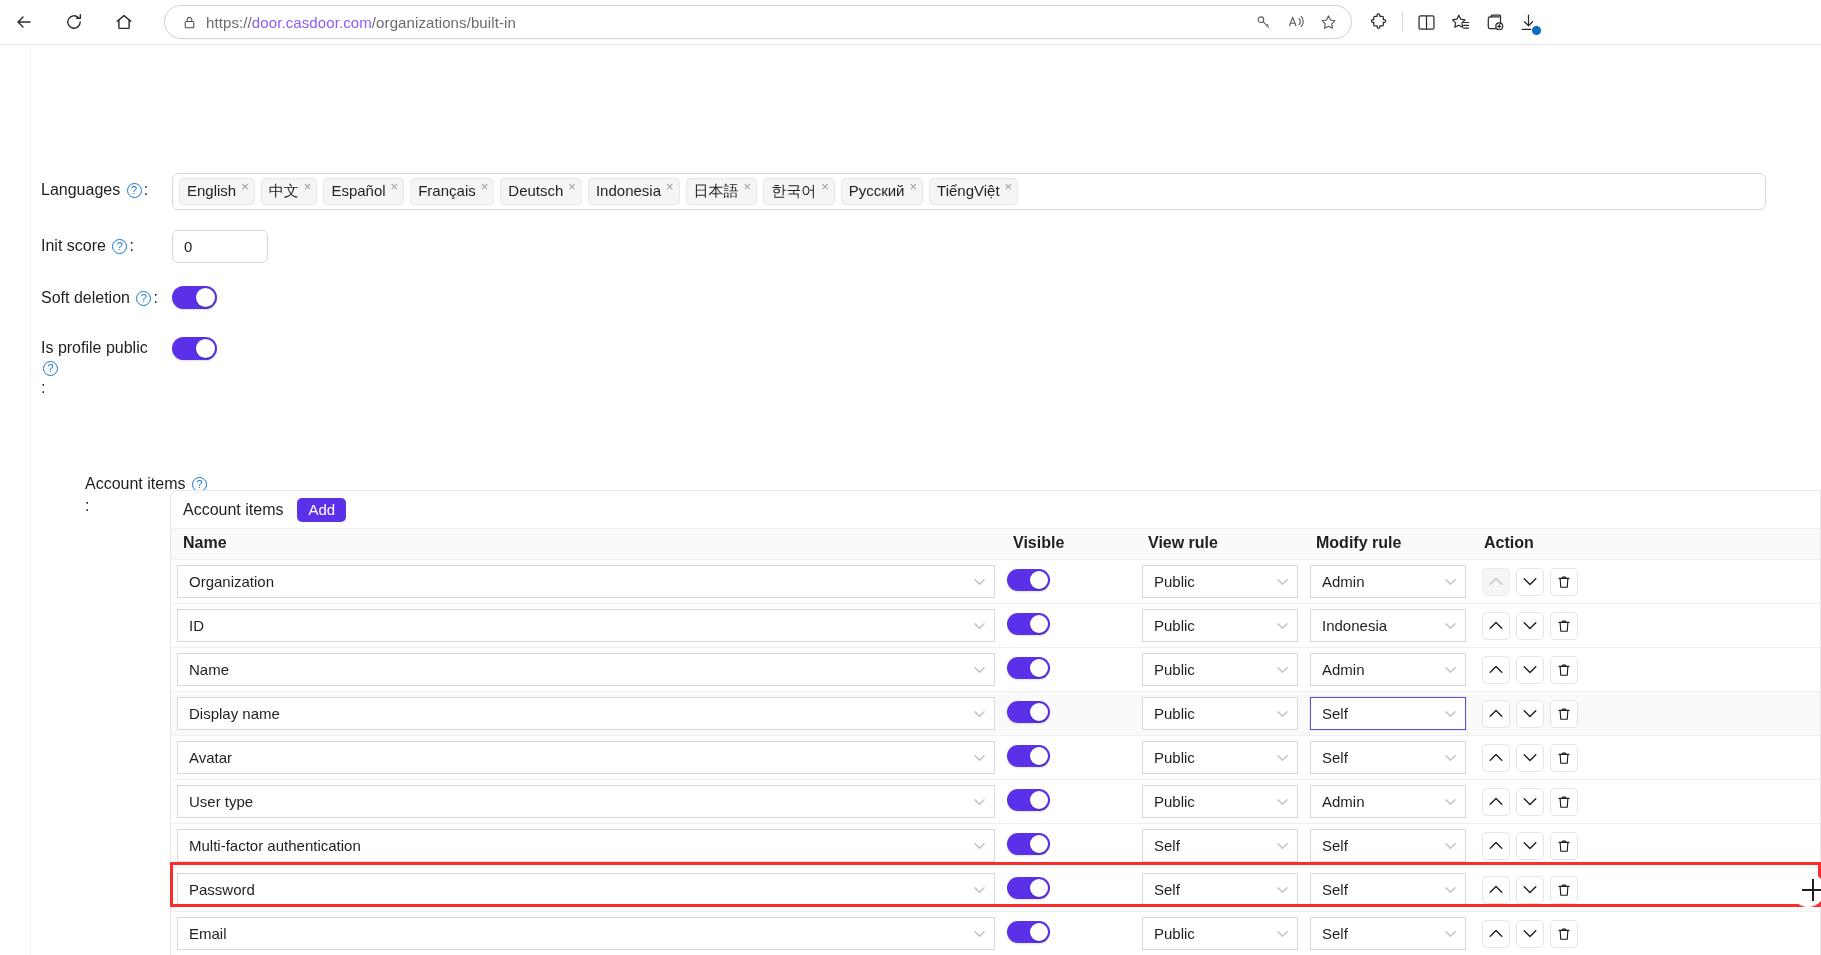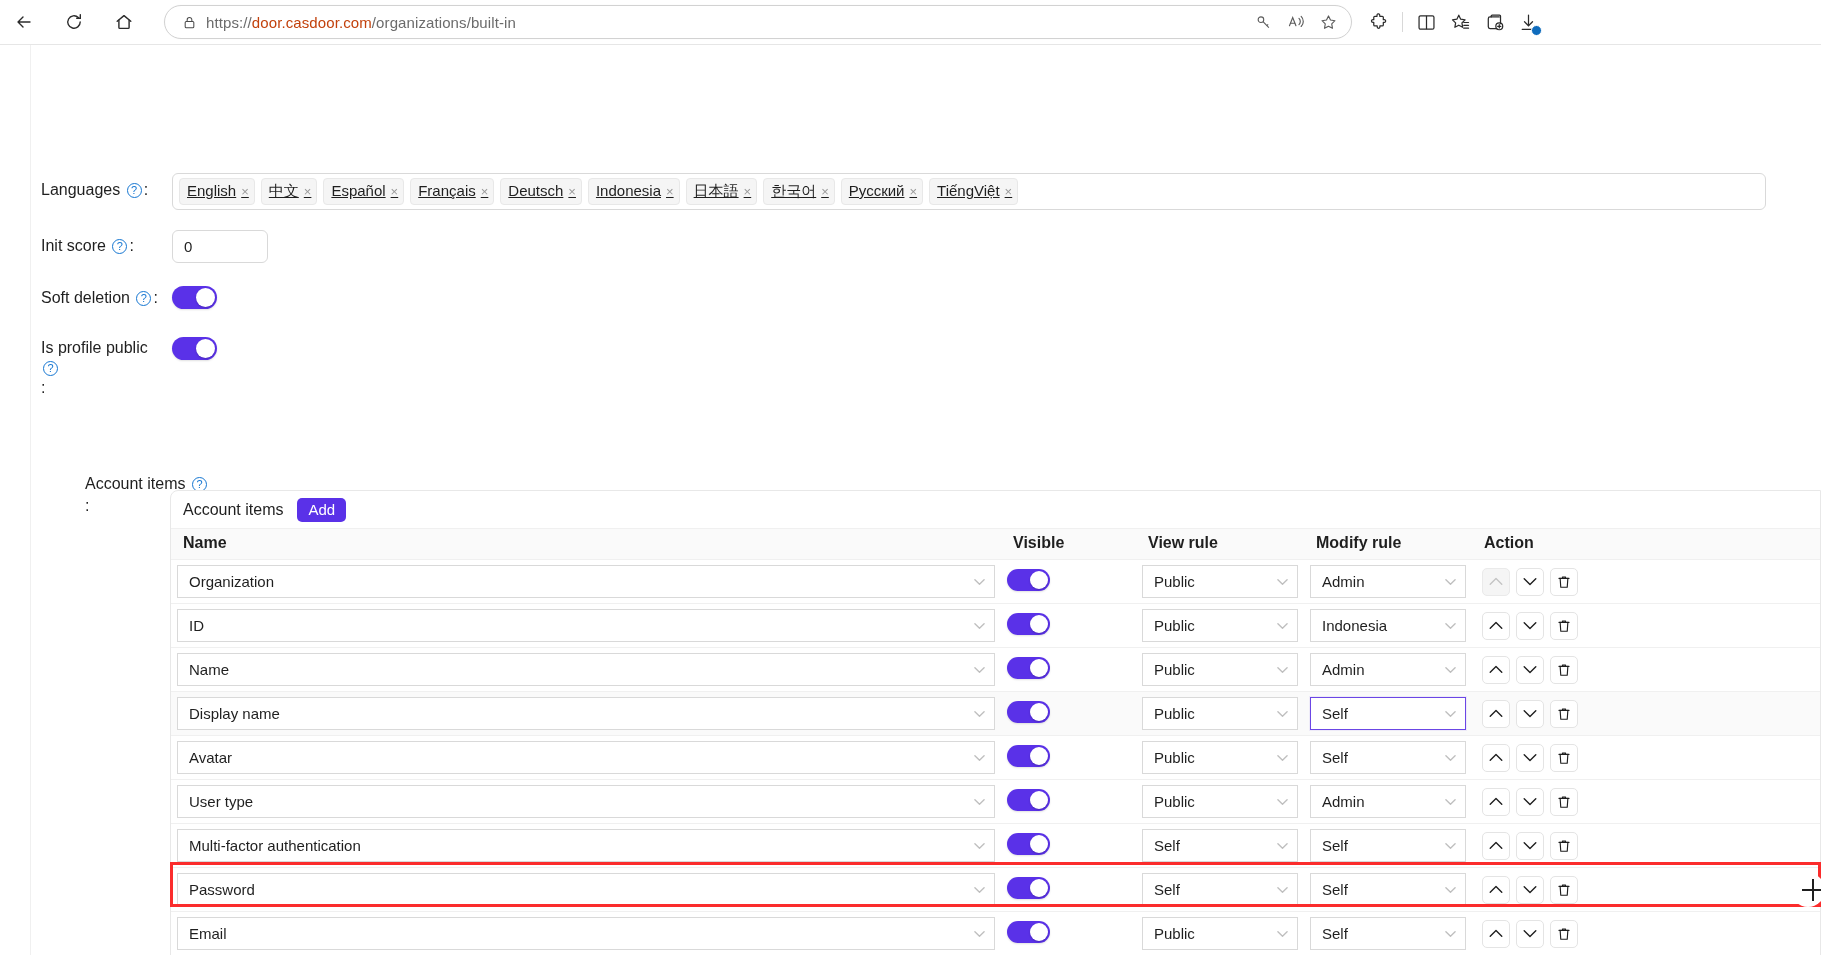--- a/index.html
+++ b/index.html
@@ -48,21 +48,21 @@
   }
   .omni-url {
     font-size: 15px;
     color: #6b6b6b;
     white-space: nowrap;
     letter-spacing: 0.1px;
     margin-left: 2px;
     flex: 1;
     overflow: hidden;
   }
-  .omni-url .strong { color: #c2410c; }
+  .omni-url .strong { color: #8b5cf6; }
   .omni-right {
     display: flex; align-items: center; gap: 2px;
     margin-right: 8px;
   }
   .omni-icon {
     width: 30px; height: 30px;
     display: flex; align-items: center; justify-content: center;
     color: #5a5a5a; border-radius: 4px;
   }
   .toolbar-right {
@@ -149,24 +149,23 @@
     align-items: center;
     min-height: 36px;
   }
   .tag {
     background: #f5f5f5;
     border: 1px solid #e8e8e8;
     border-radius: 4px;
     padding: 1px 5px 2px 7px;
     font-size: 15px;
     color: #1f1f1f;
-    display: inline-flex; align-items: center; gap: 5px;
+    display: inline-flex; gap: 5px;
     line-height: 22px;
     white-space: nowrap;
-    text-decoration: underline;
   }
   .tag .tag-x {
     color: #9a9a9a; font-size: 13px; line-height: 13px;
     cursor: pointer;
   }
 
   .switch {
     width: 45px; height: 23px;
     border-radius: 12px;
     background: #5a31e8;

